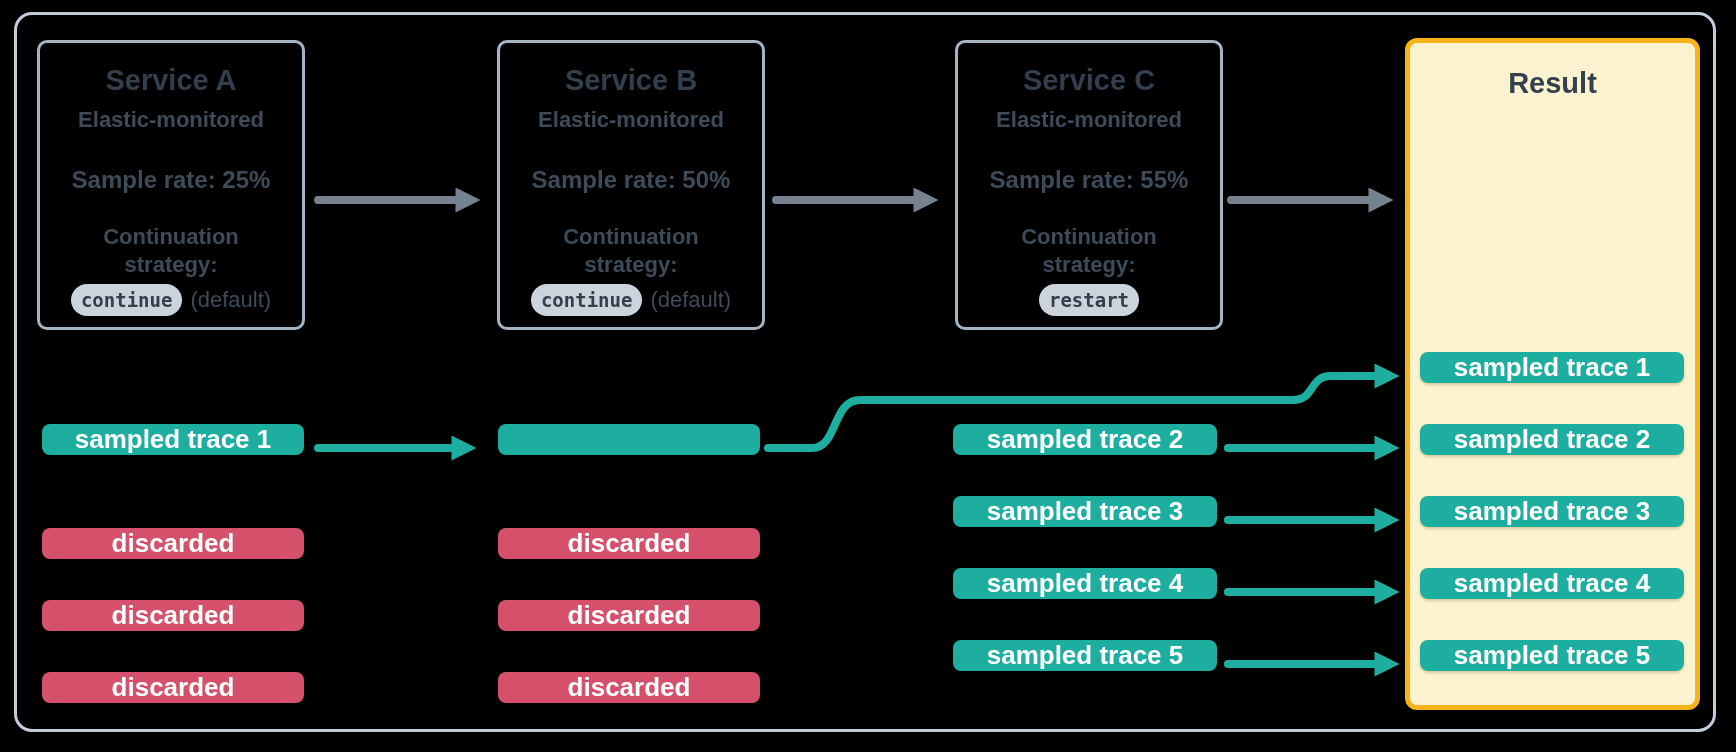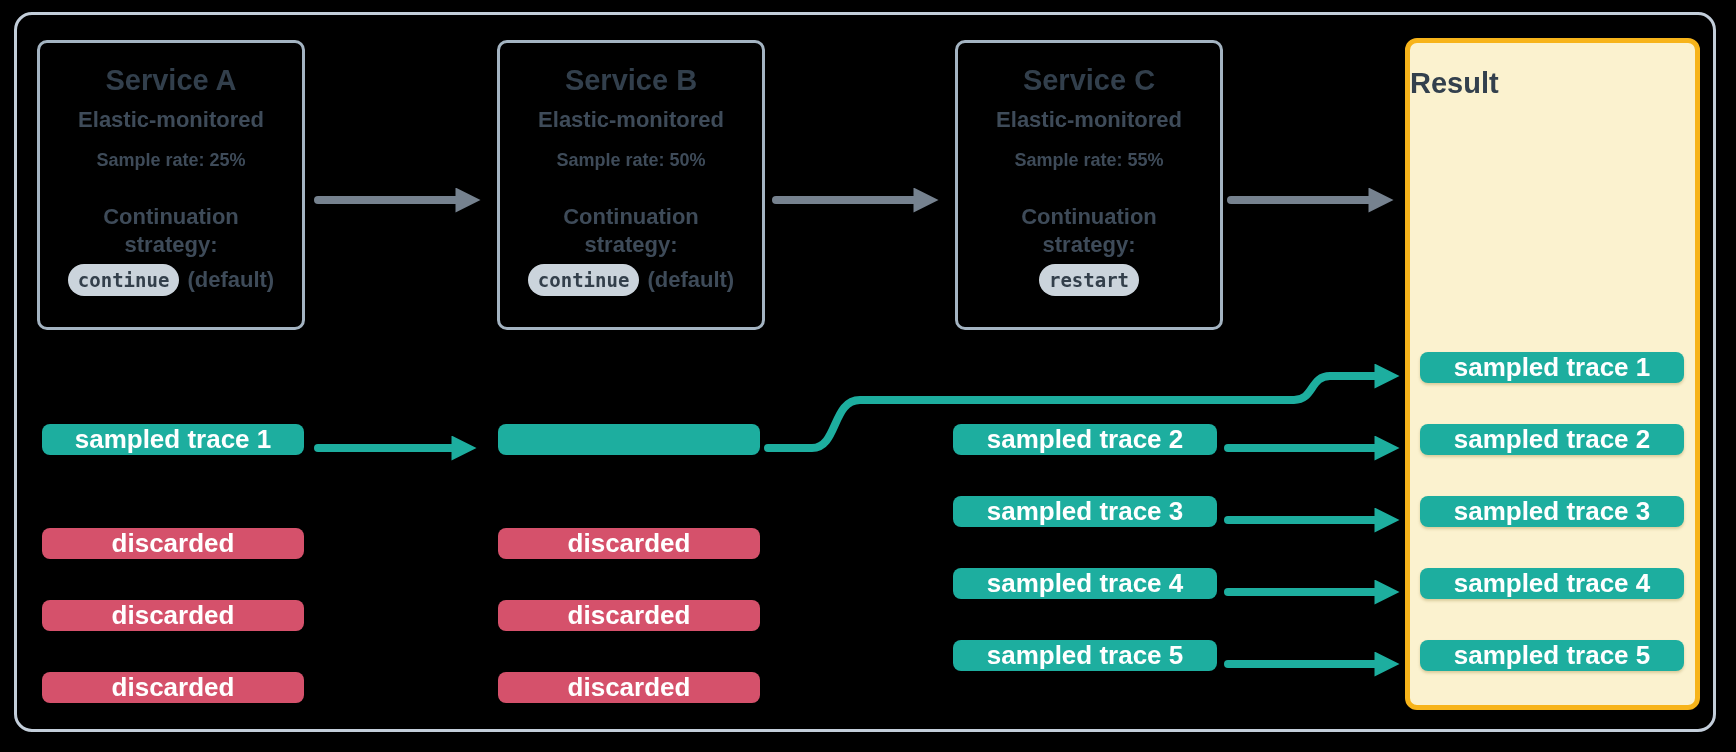--- a/index.html
+++ b/index.html
@@ -17,35 +17,35 @@
     position:absolute;top:40px;width:268px;height:290px;box-sizing:border-box;
     border:3px solid #A4B4C2;border-radius:10px;
     display:flex;flex-direction:column;align-items:center;text-align:center;
     color:#3E4B59;padding-top:20px;
   }
   .service.a{left:37px;}
   .service.b{left:497px;}
   .service.c{left:955px;}
   .service-title{font-size:29px;font-weight:bold;color:#323F4C;line-height:34px;}
   .service-sub{font-size:22px;font-weight:bold;line-height:26px;margin-top:10px;}
-  .service-rate{font-size:18px;font-weight:bold;line-height:26px;margin-top:14px;}
+  .service-rate{font-size:24px;font-weight:bold;line-height:26px;margin-top:34px;}
   .service-strategy{font-size:22px;font-weight:bold;line-height:28px;margin-top:30px;}
   .badge-row{margin-top:5px;display:flex;align-items:center;gap:8px;}
   .code-badge{
     font-family:"DejaVu Sans Mono", monospace;font-size:19px;font-weight:bold;
     color:#333F4B;background:#CBD4DC;border-radius:16px;padding:4px 10px;line-height:24px;
   }
-  .badge-suffix{font-size:22px;font-weight:bold;color:#3E4B59;}
+  .badge-suffix{font-size:22px;font-weight:normal;color:#3E4B59;}
   
   .result-panel{
     position:absolute;left:1405px;top:38px;width:295px;height:672px;box-sizing:border-box;
     background:#FBF2CF;border:5px solid #F7B41A;border-radius:12px;
   }
   .result-title{
-    text-align:left;margin-top:24px;font-size:29px;font-weight:bold;color:#33404D;
+    text-align:center;margin-top:24px;font-size:29px;font-weight:bold;color:#33404D;
   }
   
   .trace{
     position:absolute;height:31px;border-radius:8px;box-sizing:border-box;
     display:flex;align-items:center;justify-content:center;
     color:#ffffff;font-size:26px;font-weight:bold;
   }
   .trace.sampled{background:#1DAE9F;}
   .trace.discarded{background:#D5516B;margin-top:32px;}
   .col1{left:42px;width:262px;}

